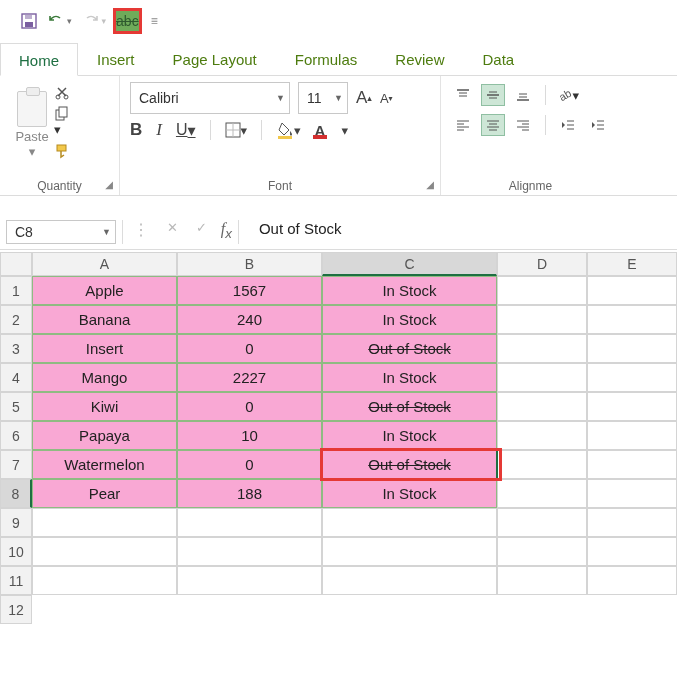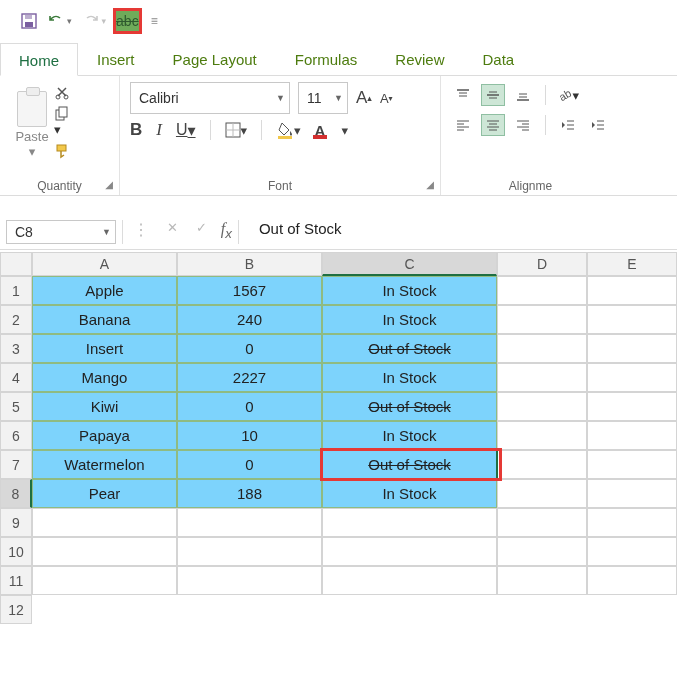--- a/index.html
+++ b/index.html
@@ -44,21 +44,21 @@
 .hdr{background:#f2f2f2;border:0.5px solid #d4d4d4;display:flex;align-items:center;justify-content:center;color:#555;font-size:14px}
 .corner{width:32px;height:24px;background:#f2f2f2;border:0.5px solid #d4d4d4}
 .colhdr{height:24px}
 .colhdr.sel{background:#d8d8d8;border-bottom:2px solid #1e6f42}
 .rowhdr{width:32px;height:29px}
 .rowhdr.sel{background:#d8d8d8;border-right:2px solid #1e6f42}
 .grid{display:flex;flex-direction:column}
 .gridrow{display:flex}
 .cell{height:29px;border:0.5px solid #d4d4d4;display:flex;align-items:center;justify-content:center;font-size:15px;position:relative}
 .tblhdr{background:#4a8a3f;color:#fff;font-weight:bold;border:1px solid #2a5a22;font-size:17px}
-.tbld{background:#7dd3fc;border:1px solid #8fbb82;color:#222}
+.tbld{background:#f9a8d4;border:1px solid #8fbb82;color:#222}
 .strike{text-decoration:line-through}
 .selcell{outline:2px solid #1e6f42;outline-offset:-1px;z-index:2}
 .callout{position:absolute;border:3px solid #e53935;inset:-3px -6px -3px -3px;pointer-events:none}
 .cA{width:145px}.cB{width:145px}.cC{width:175px}.cD{width:90px}.cE{width:90px}
 svg{display:block}
 </style>
 </head>
 <body>
 
 <div class="qat">

